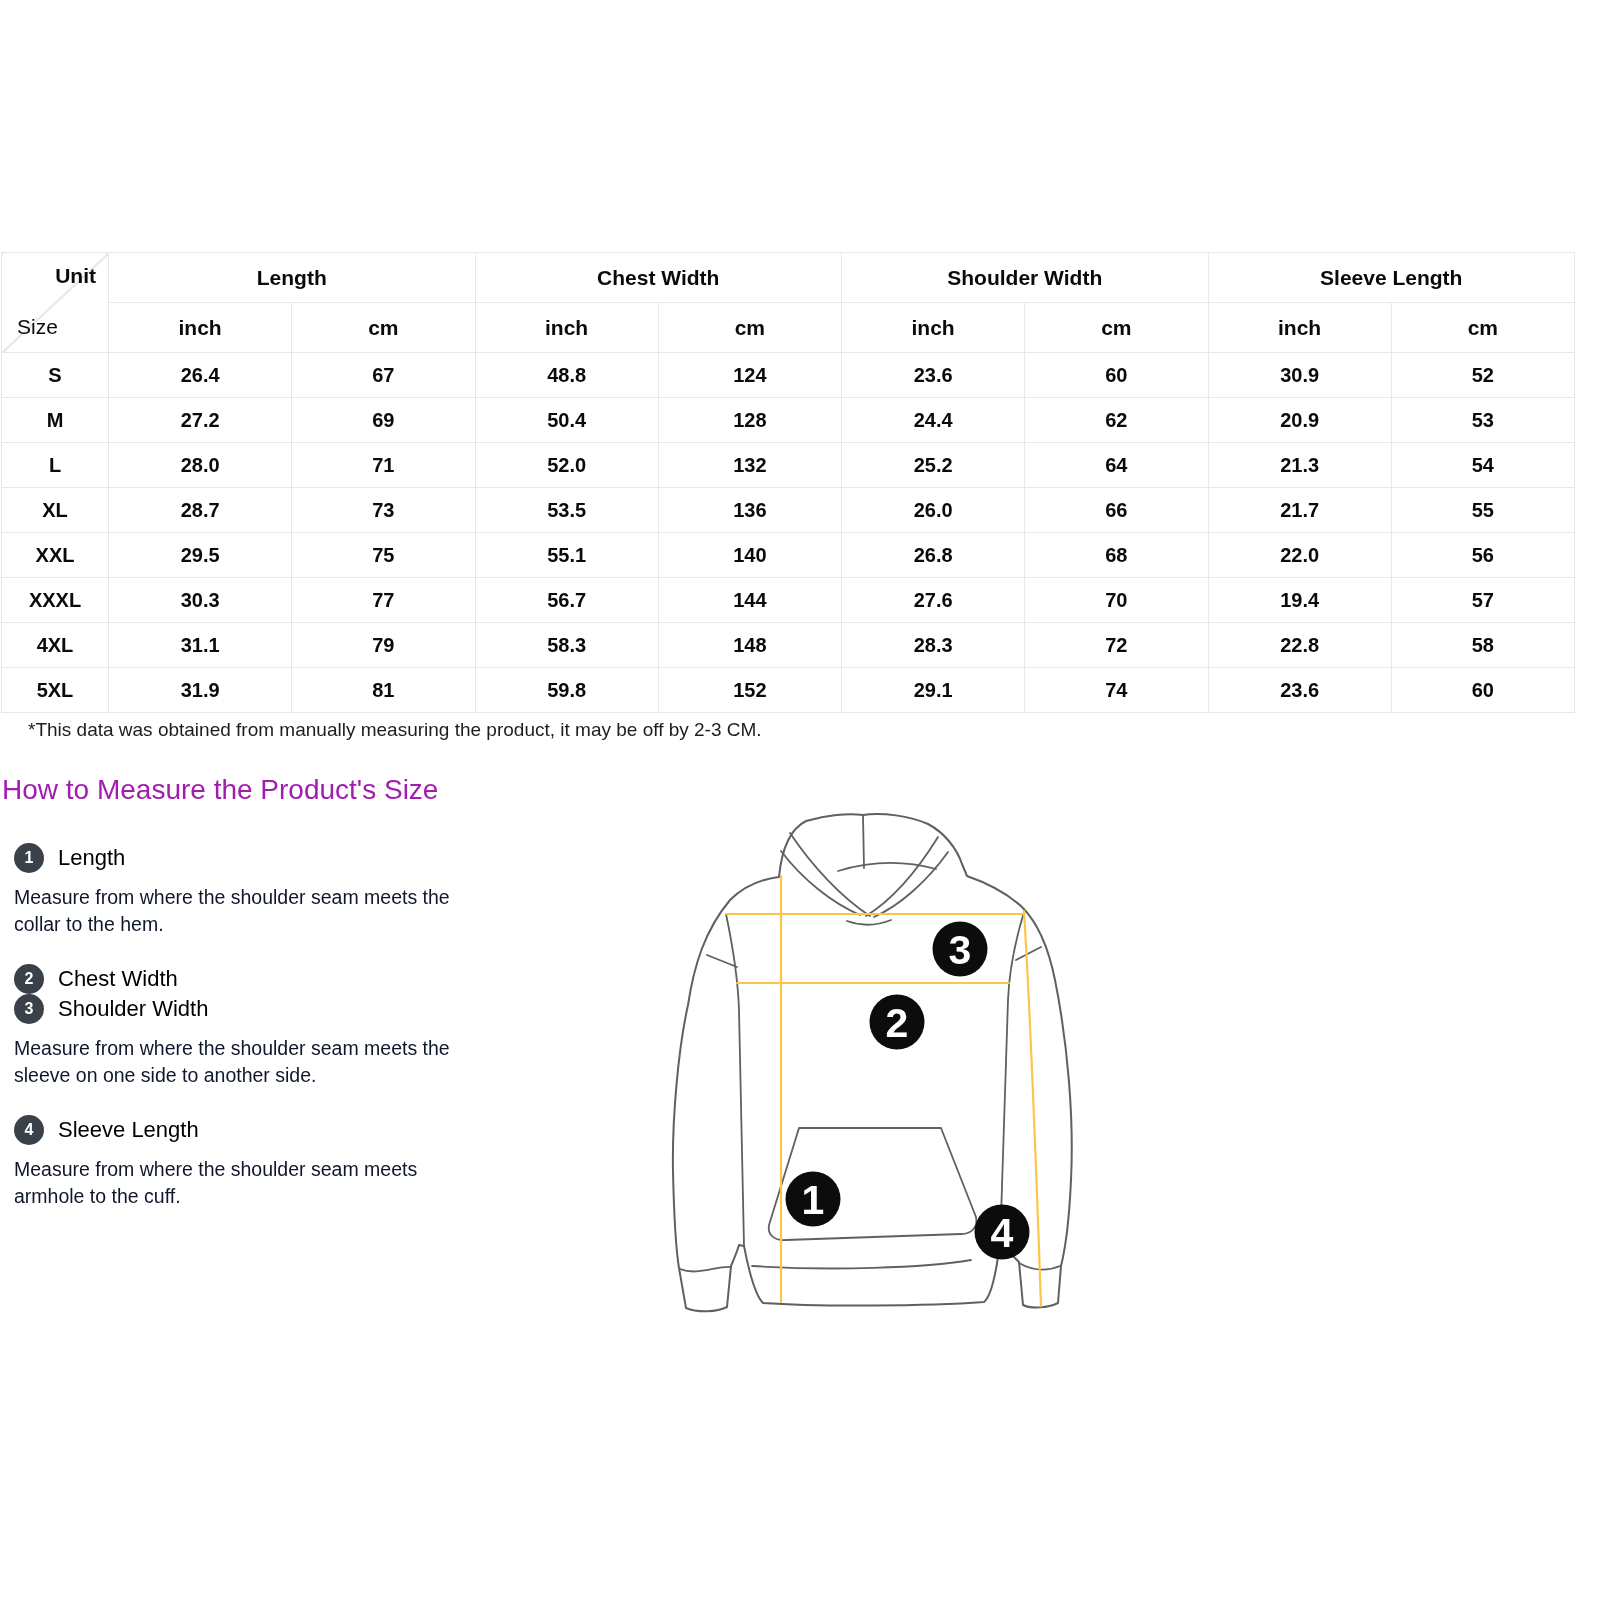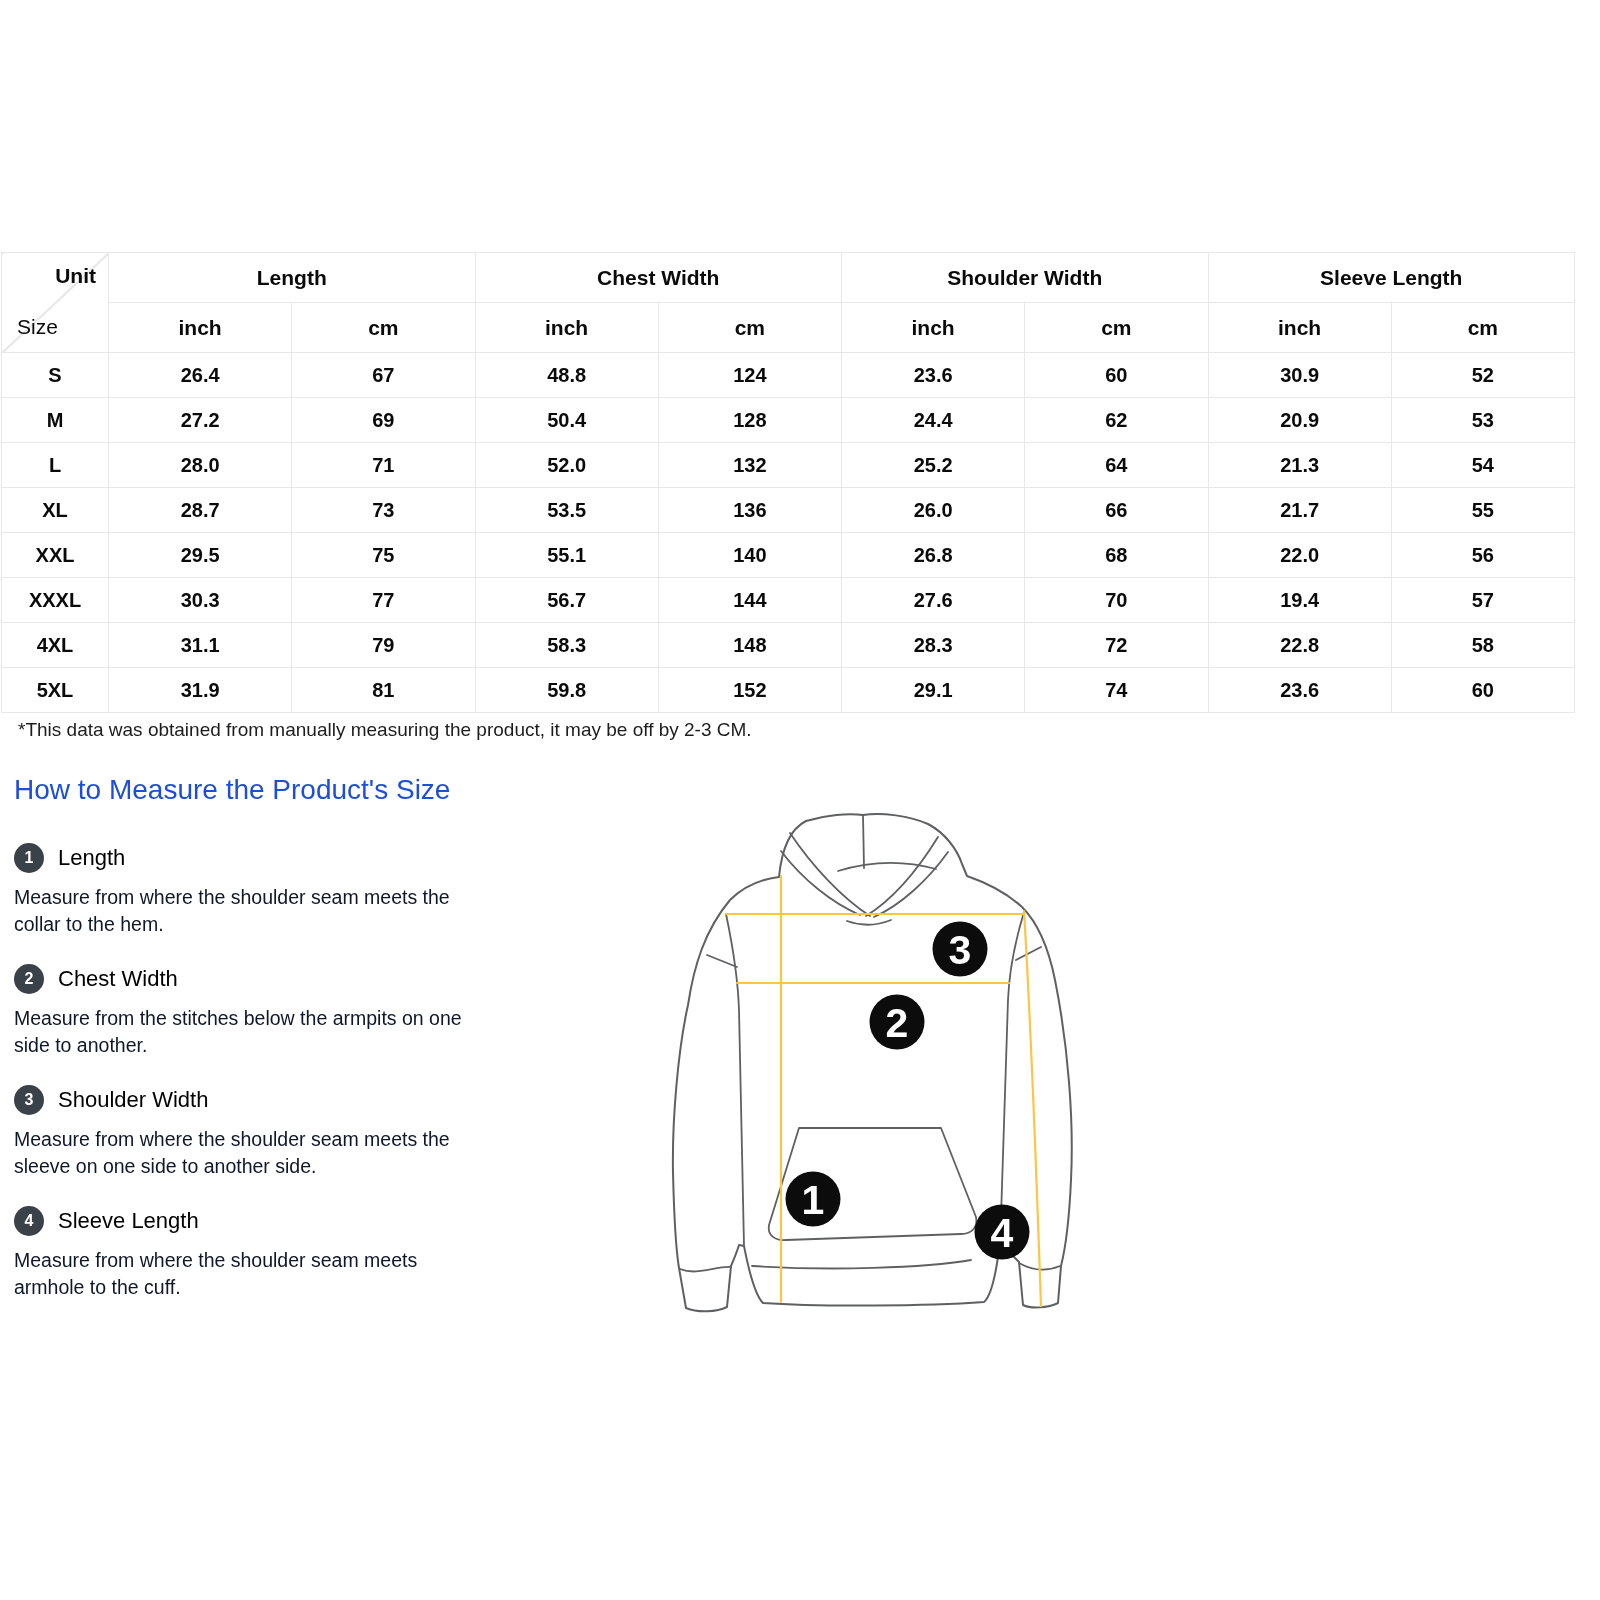--- a/index.html
+++ b/index.html
@@ -24,24 +24,24 @@
   tr.group-row th{height:50px;font-size:21px;}
   tr.units-row th{height:50px;font-size:21px;}
   tbody th,tbody td{height:45px;font-size:20px;}
 
   .corner-cell{position:relative;
     background:linear-gradient(to bottom right,#fff calc(50% - 1.2px),#e2e2e2 calc(50% - 0.6px),#e2e2e2 calc(50% + 0.6px),#fff calc(50% + 1.2px));}
   .corner-unit{position:absolute;top:11px;right:12px;font-size:21px;font-weight:700;}
   .corner-size{position:absolute;bottom:13px;left:15px;font-size:21px;font-weight:400;}
 
   
-  #table-note{left:18px;top:719px;font-size:19px;font-weight:400;color:#1d1d1d;}
-
-  
-  #howto-heading{left:14px;top:774px;font-size:28px;font-weight:400;color:#1d4ed8;}
+  #table-note{left:28px;top:719px;font-size:19px;font-weight:400;color:#1d1d1d;}
+
+  
+  #howto-heading{left:2px;top:774px;font-size:28px;font-weight:400;color:#a21caf;}
 
   
   #measure-list{left:14px;top:843px;width:560px;}
   .m-item-header{display:flex;align-items:center;gap:14px;height:30px;}
   .m-badge{width:30px;height:30px;border-radius:50%;background:var(--badge-gray);
     color:#fff;font-size:16px;font-weight:700;display:flex;align-items:center;justify-content:center;flex:0 0 30px;}
   .m-title{font-size:22px;font-weight:400;color:#000;}
   .m-item-desc{font-size:19.5px;line-height:27px;font-weight:400;color:#0f172a;
     white-space:pre-line;margin:11px 0 26px 0;}
 
@@ -196,22 +196,20 @@
         <span class="m-title">Length</span>
       </div>
       <p class="m-item-desc">Measure from where the shoulder seam meets the
 collar to the hem.</p>
     </div>
     <div class="m-item">
       <div class="m-item-header">
         <span class="m-badge">2</span>
         <span class="m-title">Chest Width</span>
       </div>
-      <p class="m-item-desc">Measure from the stitches below the armpits on one
-side to another.</p>
     </div>
     <div class="m-item">
       <div class="m-item-header">
         <span class="m-badge">3</span>
         <span class="m-title">Shoulder Width</span>
       </div>
       <p class="m-item-desc">Measure from where the shoulder seam meets the
 sleeve on one side to another side.</p>
     </div>
     <div class="m-item">

